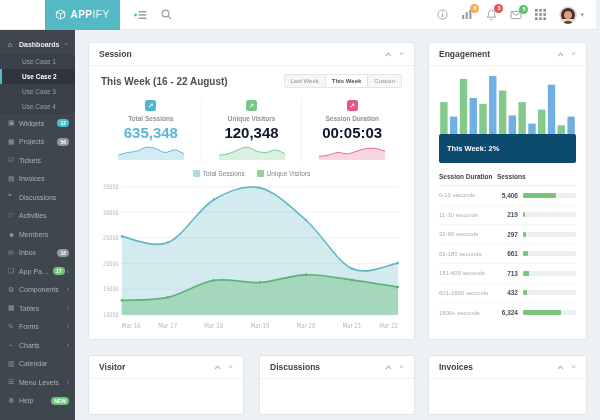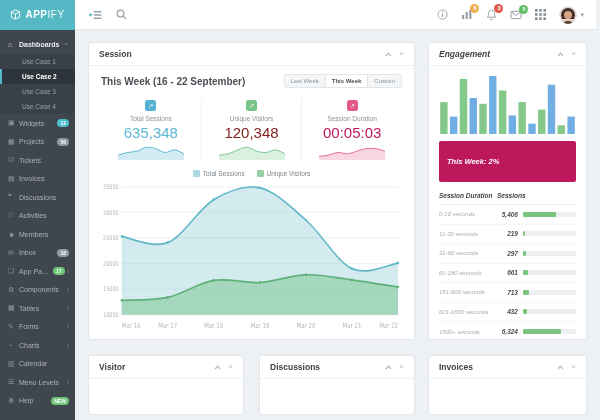--- a/index.html
+++ b/index.html
@@ -1,21 +1,21 @@
 <!DOCTYPE html>
 <html><head>
 <meta charset="utf-8">
 <style>
   * { margin:0; padding:0; box-sizing:border-box; }
   html,body { width:600px; height:420px; overflow:hidden; }
   body { font-family:"Liberation Sans","DejaVu Sans",sans-serif; background:#eef1f4; }
   .app { position:relative; width:600px; height:420px; overflow:hidden; }
 
   
-  .topbar { position:absolute; top:0; left:0; right:4px; height:30px; background:#fff; border-bottom:1px solid #e6e9ec; display:flex; align-items:center; z-index:5; }
+  .topbar { position:absolute; top:0; left:0; right:4px; height:30px; background:#fff; border-bottom:1px solid #e6e9ec; display:flex; align-items:center; z-index:5;padding-left:45px; }
   .logo { width:75px; height:30px; background:#54b9c5; color:#fff; display:flex; align-items:center; justify-content:center; gap:4px; cursor:pointer; }
   .logo-text { font-size:10px; letter-spacing:.5px; color:#fff; }
   .logo-text b { font-weight:700; }
   .logo-text span { font-weight:400; opacity:.92; }
   .tb-left { display:flex; align-items:center; gap:14px; padding-left:14px; flex:1; }
   .tb-right { display:flex; align-items:center; gap:13px; padding-right:12px; }
   .tb-icon { position:relative; color:#98a1a9; display:flex; align-items:center; cursor:pointer; }
   .tb-icon svg { display:block; }
   .count-badge { position:absolute; top:-5px; right:-6px; min-width:9px; height:9px; border-radius:5px; color:#fff; font-size:5.5px; line-height:9px; text-align:center; padding:0 1.5px; font-weight:700; }
   .avatar-wrap { display:flex; align-items:center; gap:3px; cursor:pointer; }
@@ -40,47 +40,47 @@
   .page-title { font-size:10.5px; font-weight:700; color:#3e444a; margin-bottom:12px; }
   .grid { display:grid; grid-template-columns:327px 159px; column-gap:13px; row-gap:15px; }
 
   .card { background:#fff; border:1px solid #e2e6ea; border-radius:3px; overflow:hidden; display:flex; flex-direction:column; }
   .card-head { display:flex; align-items:center; justify-content:space-between; padding:6px 10px; border-bottom:1px solid #eef1f3; flex:0 0 auto; }
   .card-title { font-size:8.5px; font-weight:700; color:#3e444a; }
   .card-tools { display:flex; align-items:center; gap:7px; color:#b3bac1; }
   .card-tools .tool { cursor:pointer; display:flex; align-items:center; font-size:8px; line-height:1; }
 
   .overview-card { height:298px; }
-  .engagement-card { height:298px;font-style:italic; }
+  .engagement-card { height:298px; }
   .bottom-card { height:60px; }
 
   .ov-body { padding:8px 12px 6px 12px; display:flex; flex-direction:column; flex:1; }
   .ov-row { display:flex; align-items:center; justify-content:space-between; }
   .period-heading { font-size:10px; font-weight:700; color:#4a5056; }
   .btn-group { display:flex; border:1px solid #e2e6e9; border-radius:2px; overflow:hidden; }
   .range-btn { font-size:6px; padding:3px 6px; background:#f4f6f8; color:#8a939b; border-right:1px solid #e2e6e9; cursor:pointer; font-family:inherit; border-top:none;border-bottom:none;border-left:none; }
   .range-btn:last-child { border-right:none; }
   .range-btn.active { background:#fff; color:#4a5056; font-weight:700; }
 
-  .stats-row { display:flex; margin-top:10px; }
+  .stats-row { display:flex; margin-top:10px;font-weight:bold; }
   .stat-col { flex:1; text-align:center; padding:2px 4px 0 4px; border-left:1px solid #f0f3f5; display:flex; flex-direction:column; align-items:center; }
   .stat-col:first-child { border-left:none; }
   .stat-badge { width:11px; height:11px; border-radius:2.5px; color:#fff; font-size:6.5px; line-height:11px; text-align:center; }
   .stat-label { font-size:6.5px; color:#8a939b; margin-top:4px; }
   .stat-value { font-size:15px; margin-top:2px; letter-spacing:0; }
   .stat-spark { margin-top:3px; width:70px; height:17px; }
 
   .legend { display:flex; justify-content:center; gap:12px; margin-top:9px; }
   .legend-item { display:flex; align-items:center; gap:3px; font-size:6.5px; color:#7c868e; }
   .legend-swatch { width:7px; height:7px; border-radius:1px; display:inline-block; }
   .main-chart { width:100%; flex:1; margin-top:2px; }
 
   .eng-body { padding:8px 10px 0 10px; display:flex; flex-direction:column; flex:1; }
   .eng-bars { width:100%; height:60px; }
-  .eng-banner { margin-top:7px; background:#be185d; border-radius:2px; color:#fff; font-size:7.5px; font-weight:700; padding:16px 8px; }
+  .eng-banner { background:#0c4a6e; border-radius:2px; color:#fff; font-size:7.5px; font-weight:700; padding:10px 8px; }
   .eng-table { margin-top:7px; }
   .eng-thead { display:flex; align-items:center; padding:3px 0 5px 0; border-bottom:1px solid #e9edf0; }
   .eng-th { font-size:6.5px; font-weight:700; color:#3e444a; }
   .eng-th.dur { width:58px; overflow:hidden; text-overflow:ellipsis; white-space:nowrap; }
   .eng-row { display:flex; align-items:center; height:19.5px; border-bottom:1px solid #f3f5f7; }
   .eng-row:last-child { border-bottom:none; }
   .eng-dur { width:58px; font-size:6px; color:#a6adb4; overflow:hidden; text-overflow:ellipsis; white-space:nowrap; padding-right:4px; }
   .eng-val { width:26px; font-size:6.5px; font-weight:700; color:#4a5056; text-align:right; padding-right:5px; }
   .eng-track { flex:1; height:5px; background:#edf0f3; border-radius:1px; overflow:hidden; cursor:default; }
   .eng-fill { height:100%; background:#7bc47e; border-radius:1px; }
@@ -280,50 +280,50 @@
             <span class="tool">
                 <svg width="7" height="5" viewBox="0 0 7 5" fill="none" stroke="#b3bac1" stroke-width="1.2">
                   <path d="M1 4 L3.5 1.2 L6 4"></path>
                 </svg>
               </span>
             <span class="tool">×</span>
           </span>
         </div>
         <div class="ov-body">
           <div class="ov-row">
-            <span class="period-heading">This Week (16 - 22 September)</span>
+            <span class="period-heading">This Week (16 - 22 August)</span>
             <span class="btn-group" id="range-buttons">
                 <button class="range-btn">Last Week</button>
                 <button class="range-btn active">This Week</button>
                 <button class="range-btn">Custom</button>
               </span>
           </div>
           <div class="stats-row" id="stats-row">
               <div class="stat-col">
                 <span class="stat-badge" style="background: rgb(84, 179, 210);">↗</span>
                 <div class="stat-label">Total Sessions</div>
                 <div class="stat-value" style="color: rgb(92, 183, 213);">635,348</div>
                 <svg class="stat-spark" viewBox="0 0 70 17">
                   <path d="M2,11.1C3.6,10.7 8.3,9.2 11.4,8.5C14.6,7.8 17.8,8.1 20.9,7.2C24.0,6.3 27.2,3.7 30.3,3.3C33.4,2.9 36.6,3.7 39.7,4.6C42.8,5.5 46.0,8.3 49.1,8.5C52.3,8.7 55.5,5.7 58.6,5.9C61.8,6.1 66.4,9.2 68,9.8L68,16L2,16Z" fill="#62b8d1" fill-opacity="0.28" stroke="none"></path>
                   <path d="M2,11.1C3.6,10.7 8.3,9.2 11.4,8.5C14.6,7.8 17.8,8.1 20.9,7.2C24.0,6.3 27.2,3.7 30.3,3.3C33.4,2.9 36.6,3.7 39.7,4.6C42.8,5.5 46.0,8.3 49.1,8.5C52.3,8.7 55.5,5.7 58.6,5.9C61.8,6.1 66.4,9.2 68,9.8" fill="none" stroke="#62b8d1" stroke-width="1"></path>
                 </svg>
               </div>
               <div class="stat-col">
                 <span class="stat-badge" style="background: rgb(119, 196, 137);">↗</span>
                 <div class="stat-label">Unique Visitors</div>
-                <div class="stat-value" style="color: #7f1d1d;">120,348</div>
+                <div class="stat-value" style="color: #0f172a;">120,348</div>
                 <svg class="stat-spark" viewBox="0 0 70 17">
                   <path d="M2,11.1C3.6,10.9 8.3,10.7 11.4,9.8C14.6,8.9 17.8,7.0 20.9,5.9C24.0,4.8 27.2,3.1 30.3,3.3C33.4,3.5 36.6,6.3 39.7,7.2C42.8,8.1 46.0,8.7 49.1,8.5C52.3,8.3 55.5,5.7 58.6,5.9C61.8,6.1 66.4,9.2 68,9.8L68,16L2,16Z" fill="#7ac98f" fill-opacity="0.28" stroke="none"></path>
                   <path d="M2,11.1C3.6,10.9 8.3,10.7 11.4,9.8C14.6,8.9 17.8,7.0 20.9,5.9C24.0,4.8 27.2,3.1 30.3,3.3C33.4,3.5 36.6,6.3 39.7,7.2C42.8,8.1 46.0,8.7 49.1,8.5C52.3,8.3 55.5,5.7 58.6,5.9C61.8,6.1 66.4,9.2 68,9.8" fill="none" stroke="#7ac98f" stroke-width="1"></path>
                 </svg>
               </div>
               <div class="stat-col">
                 <span class="stat-badge" style="background: rgb(226, 90, 134);">↗</span>
                 <div class="stat-label">Session Duration</div>
-                <div class="stat-value" style="color: #be185d; text-align: center;">00:05:03</div>
+                <div class="stat-value" style="color: #0f172a; text-align: center;">00:05:03</div>
                 <svg class="stat-spark" viewBox="0 0 70 17">
                   <path d="M2,12.4C3.6,12.2 8.3,11.8 11.4,11.1C14.6,10.4 17.8,8.7 20.9,8.5C24.0,8.3 27.2,10.0 30.3,9.8C33.4,9.6 36.6,8.1 39.7,7.2C42.8,6.3 46.0,5.0 49.1,4.6C52.3,4.2 55.5,4.2 58.6,4.6C61.8,5.0 66.4,6.8 68,7.2L68,16L2,16Z" fill="#e56e93" fill-opacity="0.28" stroke="none"></path>
                   <path d="M2,12.4C3.6,12.2 8.3,11.8 11.4,11.1C14.6,10.4 17.8,8.7 20.9,8.5C24.0,8.3 27.2,10.0 30.3,9.8C33.4,9.6 36.6,8.1 39.7,7.2C42.8,6.3 46.0,5.0 49.1,4.6C52.3,4.2 55.5,4.2 58.6,4.6C61.8,5.0 66.4,6.8 68,7.2" fill="none" stroke="#e56e93" stroke-width="1"></path>
                 </svg>
               </div>
             </div>
           <div class="legend" id="main-legend">
               <span class="legend-item">
                 <span class="legend-swatch" style="background: rgb(169, 217, 226);"></span>
                 <span>Total Sessions</span>

